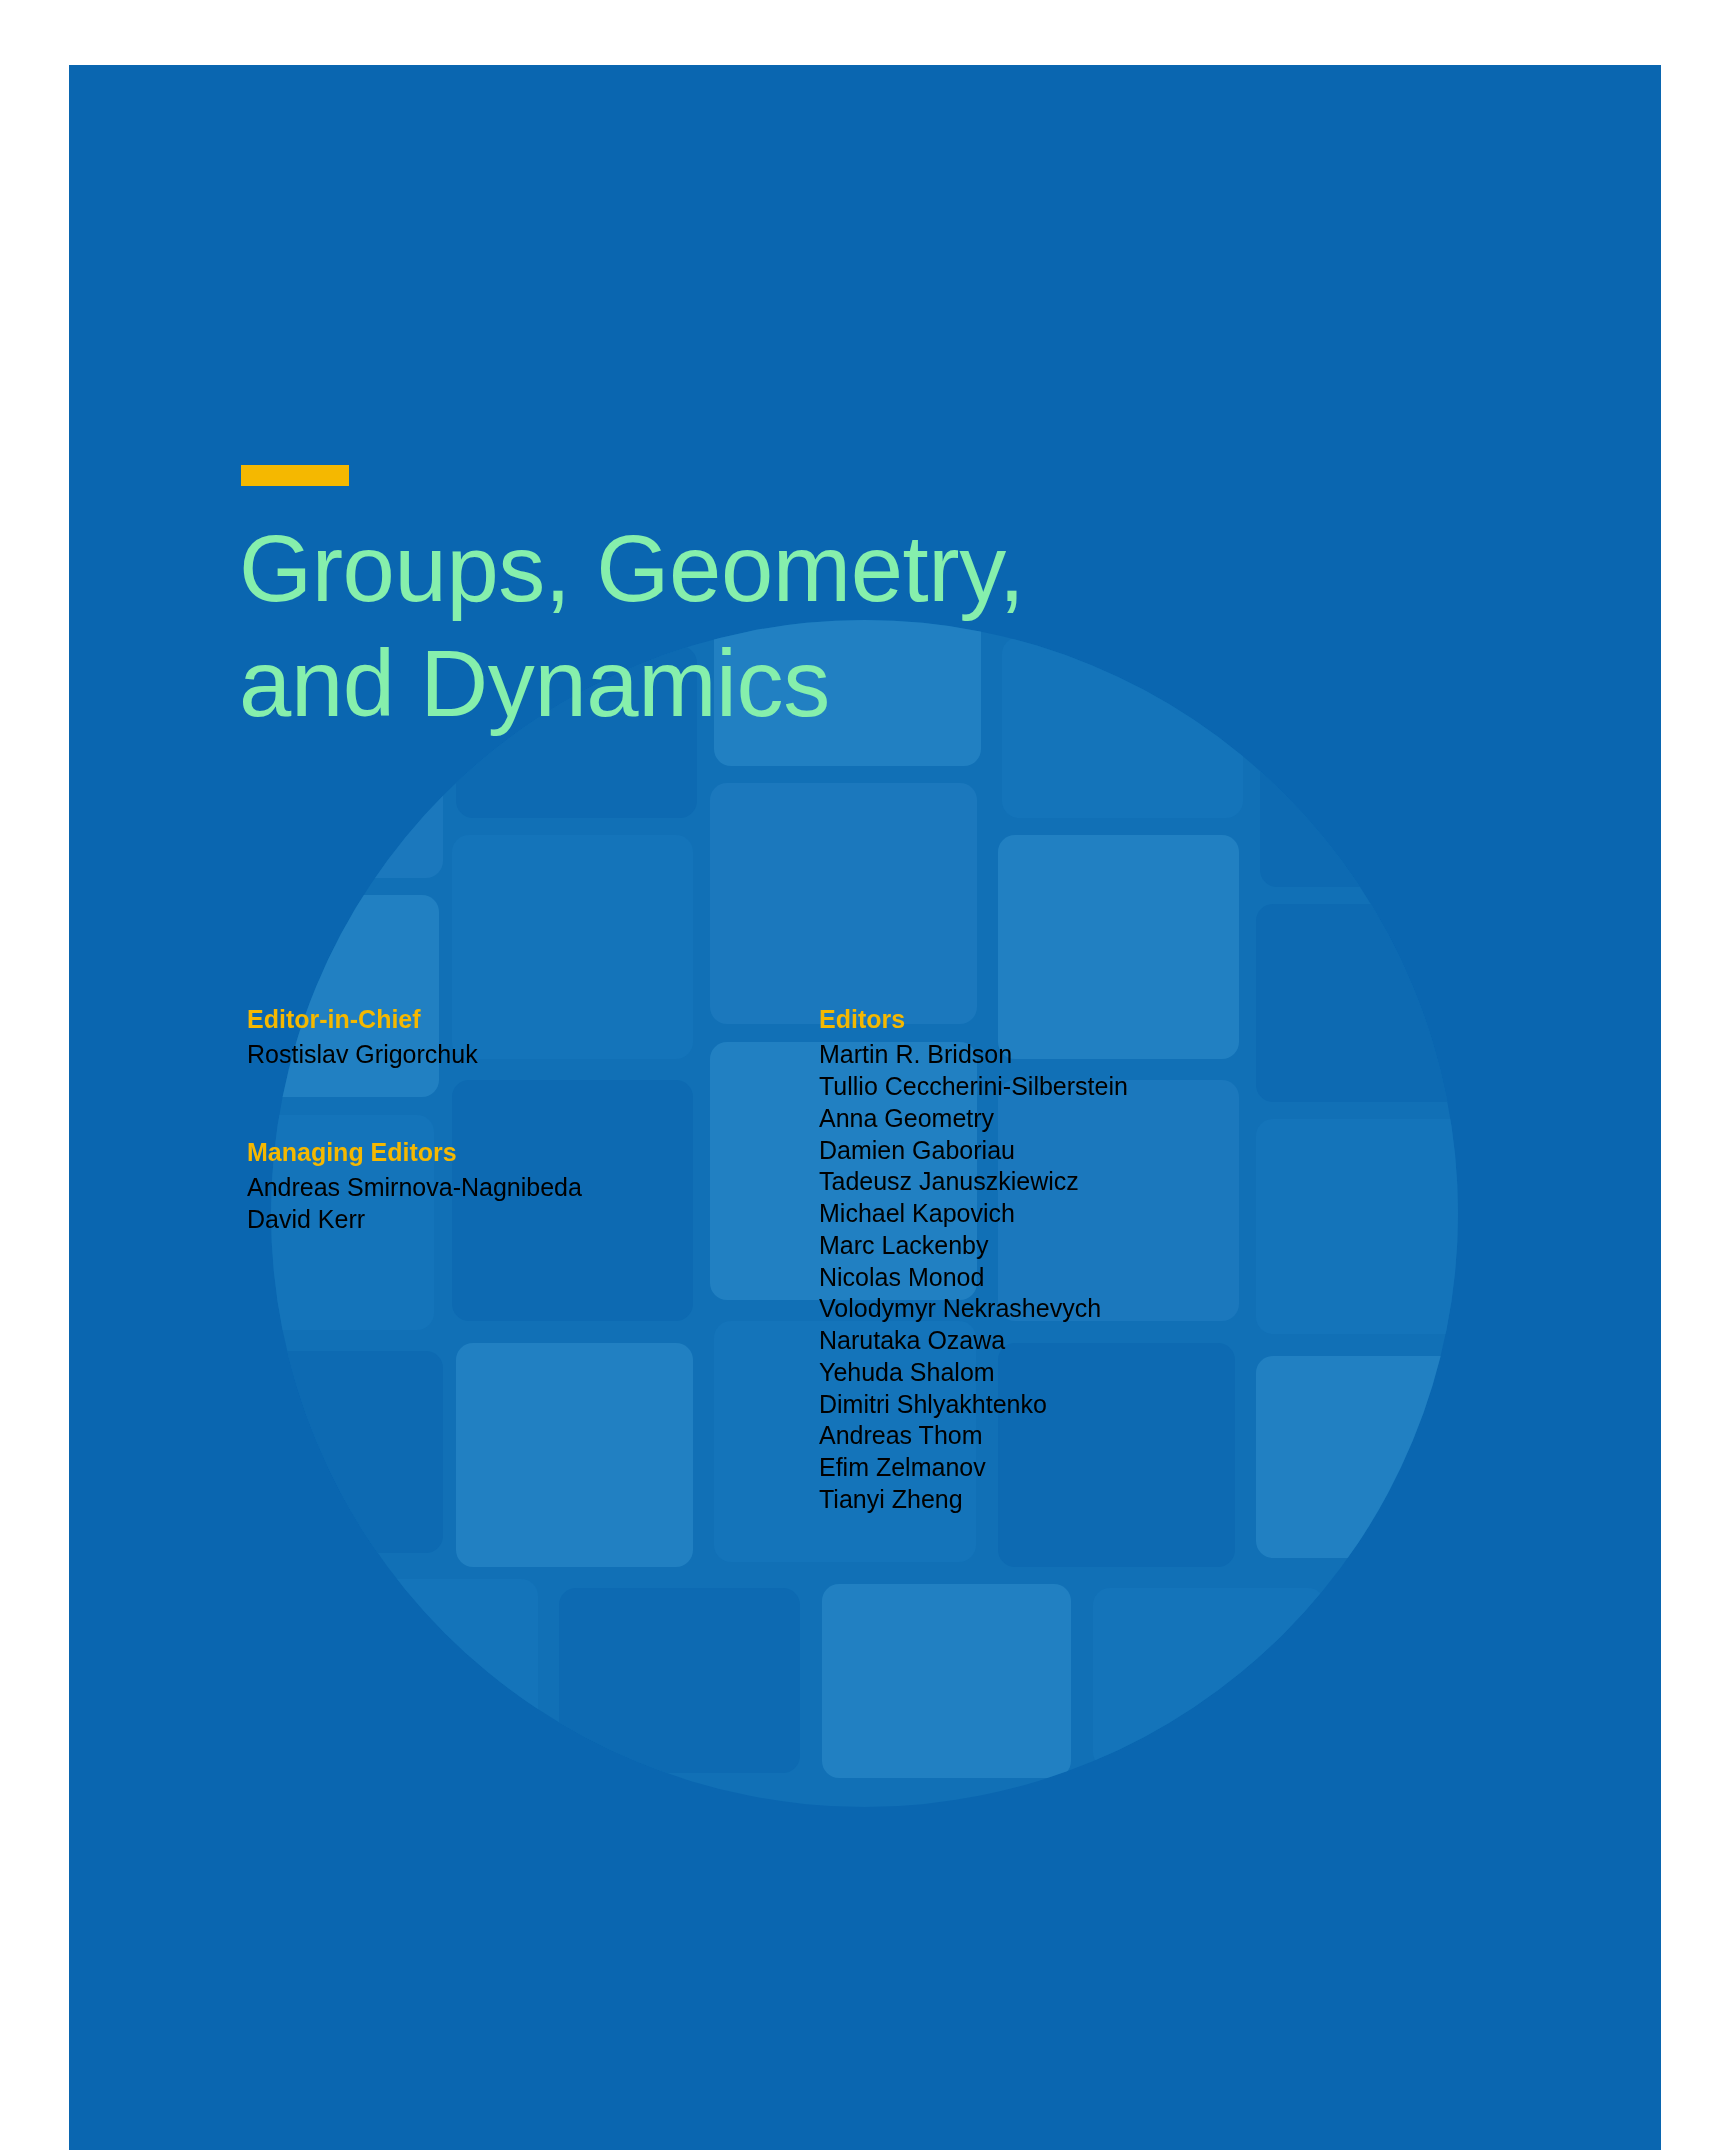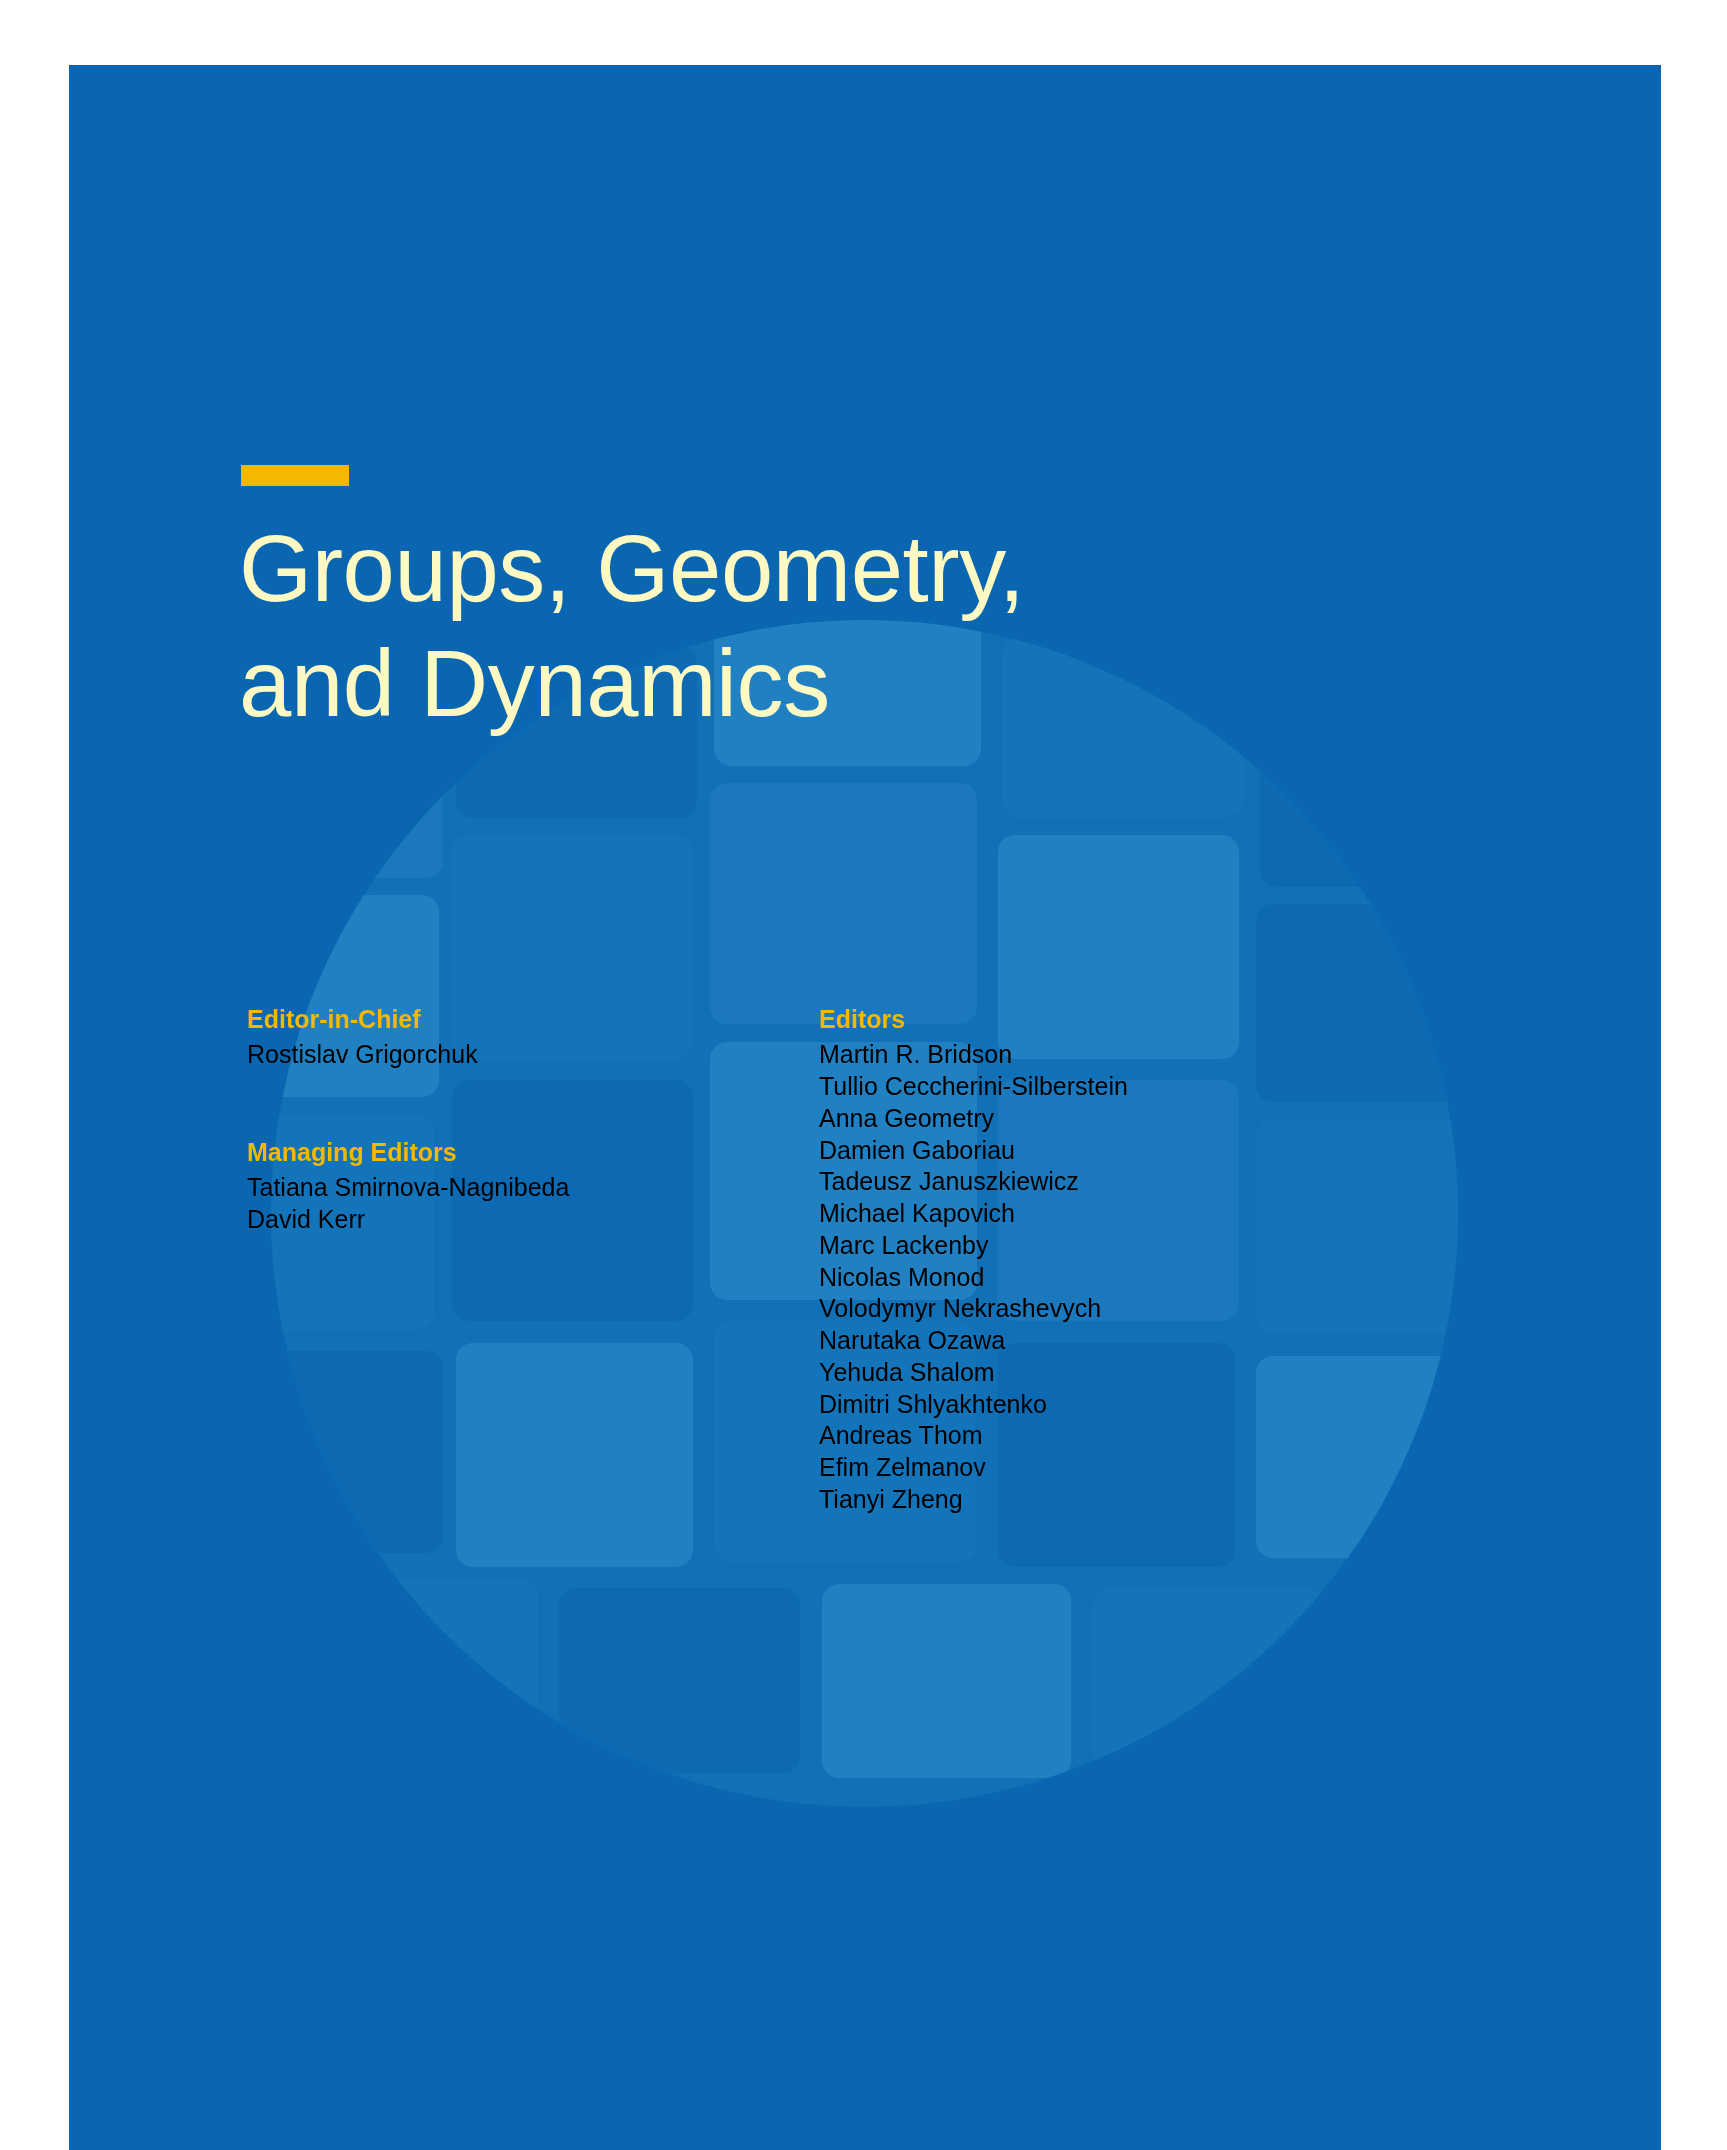--- a/index.html
+++ b/index.html
@@ -59,21 +59,21 @@
     height: 20.6px;
     background: #f5b800;
   }
 
   
   .title {
     position: absolute;
     left: 170px;
     top: 447px;
     width: 1247px;
-    color: #fef9c3;
+    color: #86efac;
     font-size: 94px;
     line-height: 1.22;
     font-weight: 400;
     letter-spacing: -0.4px;
   }
   .title .line { display: block; white-space: nowrap; }
 
   
   .editorial {
     position: absolute;
@@ -147,21 +147,21 @@
       <span class="line">and Dynamics</span>
     </div>
 
     <div class="editorial">
 
       <div class="col left">
         <div class="sec-head">Editor-in-Chief</div>
         <div class="name">Rostislav Grigorchuk</div>
 
         <div class="sec-head second">Managing Editors</div>
-        <div class="name">Tatiana Smirnova-Nagnibeda</div>
+        <div class="name">Andreas Smirnova-Nagnibeda</div>
         <div class="name">David Kerr</div>
       </div>
 
       <div class="col right">
         <div class="sec-head">Editors</div>
         <div class="name">Martin R. Bridson</div>
         <div class="name">Tullio Ceccherini-Silberstein</div>
         <div class="name">Anna Geometry</div>
         <div class="name">Damien Gaboriau</div>
         <div class="name">Tadeusz Januszkiewicz</div>

